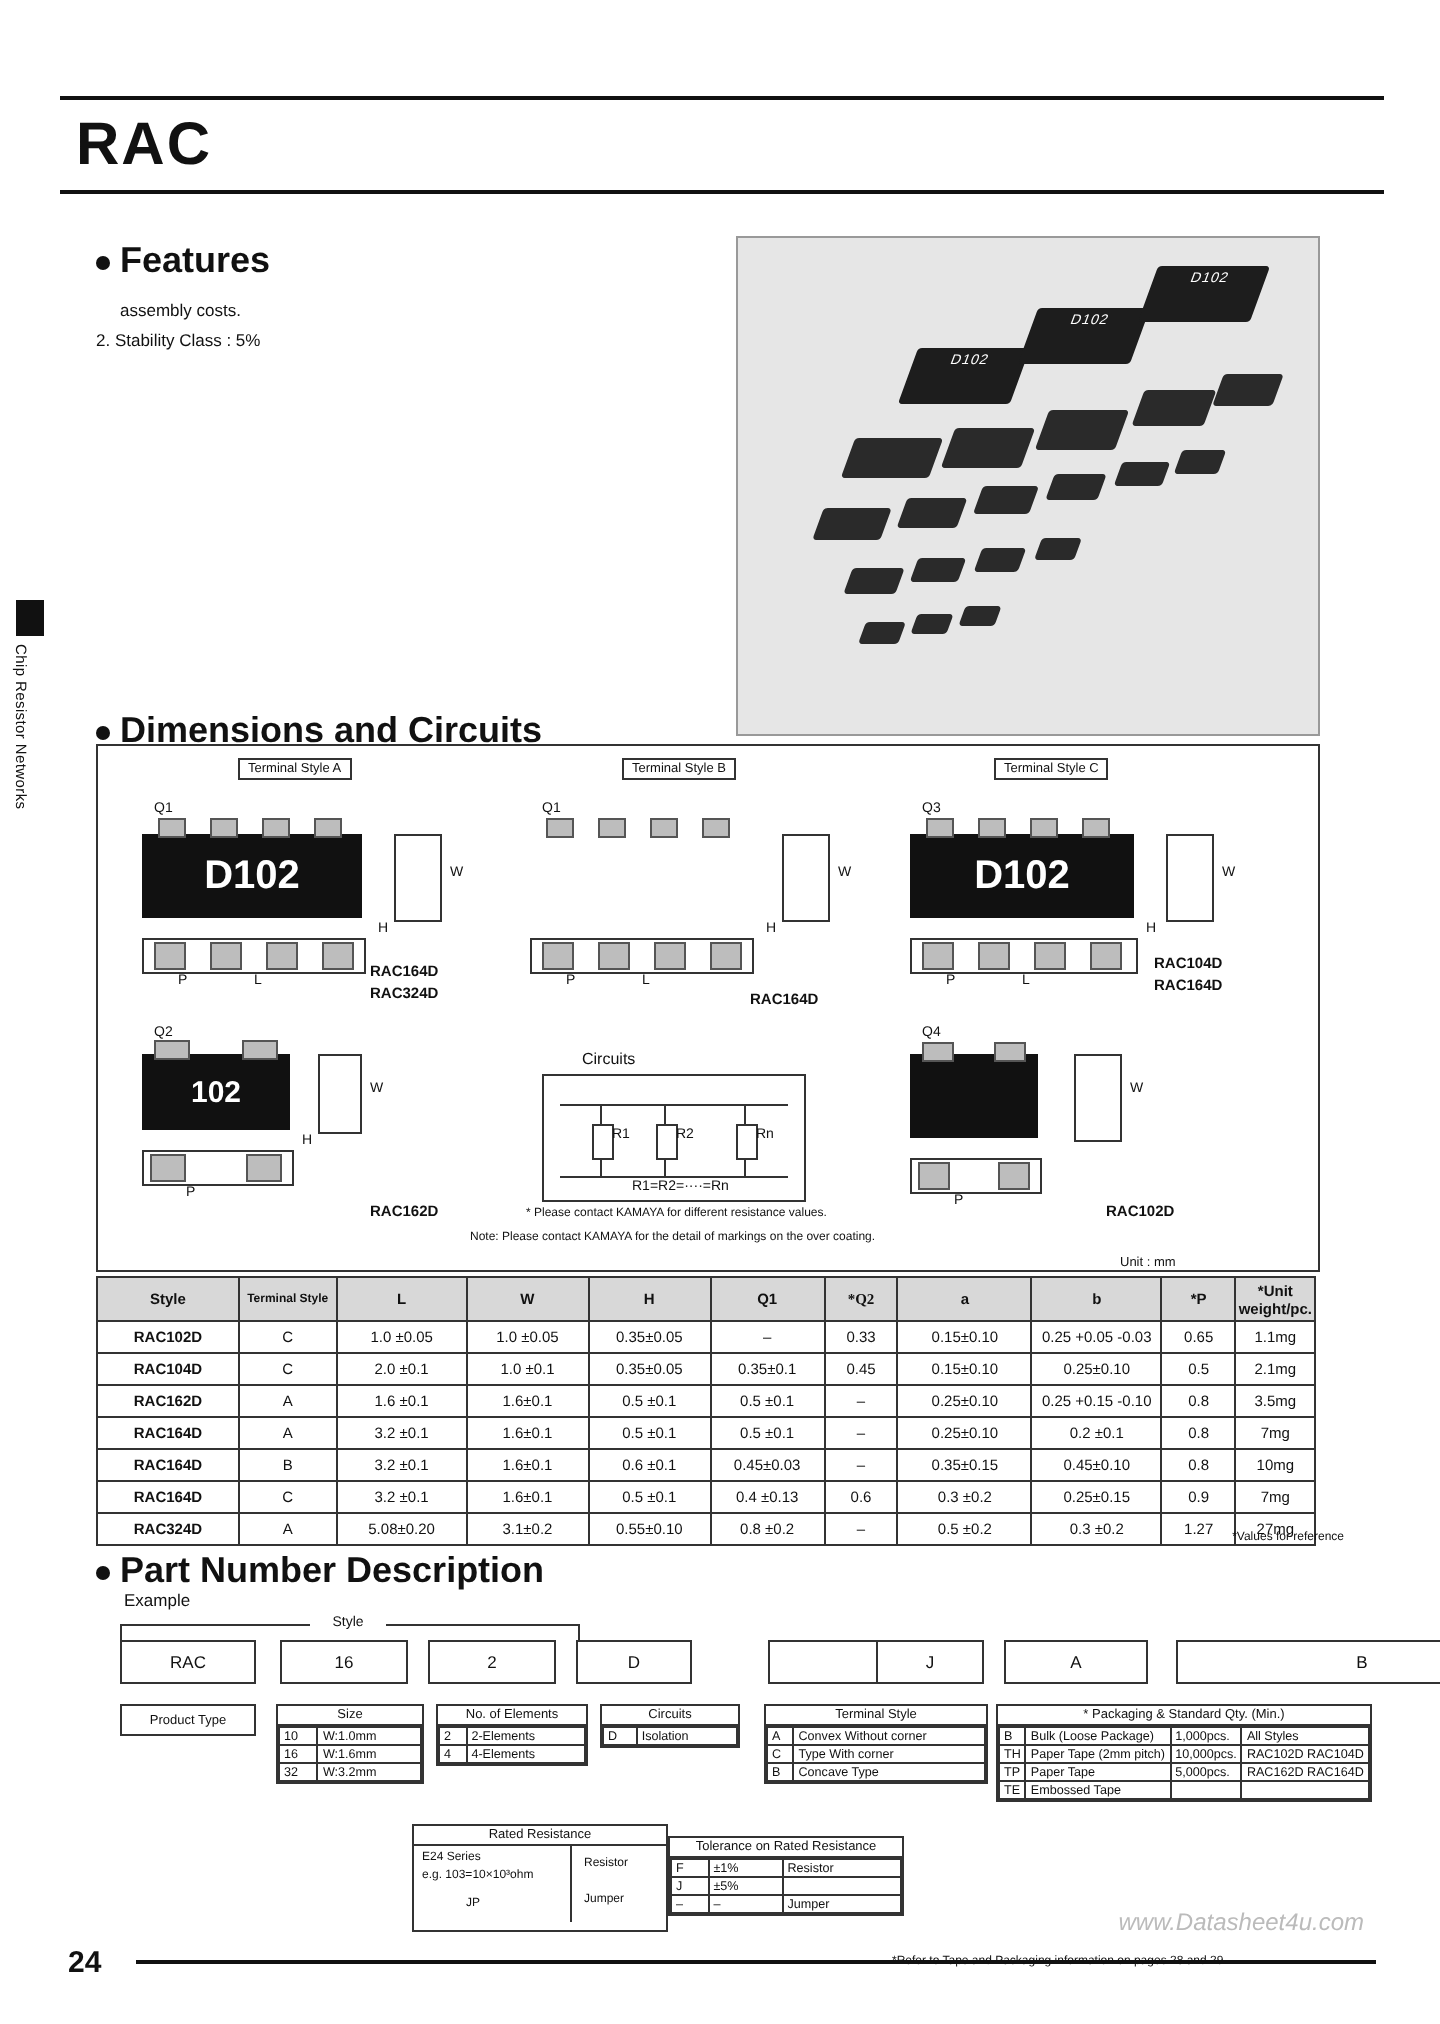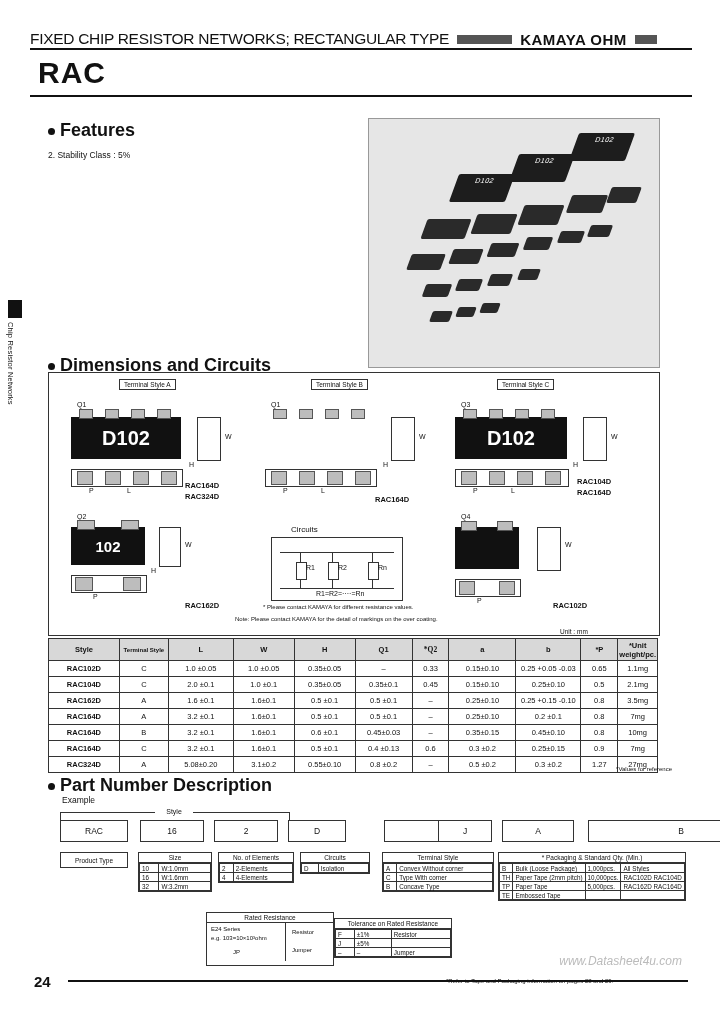--- a/index.html
+++ b/index.html
@@ -57,38 +57,33 @@
   .footrule{position:absolute;left:68px;bottom:30px;width:620px;height:2px;background:#111;}
   .wm{position:absolute;right:38px;bottom:44px;font-size:12px;color:#bbb;font-style:italic;}
   .tiny{font-size:6px;}
   .cirbox{position:absolute;border:1px solid #333;background:#fff;}
 </style>
 </head>
 <body>
 
 <div class="page">
 
-  <div class="hdr">
-    <div class="hdr-title">FIXED CHIP RESISTOR NETWORKS; RECTANGULAR TYPE</div>
-    <div class="hdr-bar b1"></div>
-    <div class="brand">KAMAYA OHM</div>
-    <div class="hdr-bar b2"></div>
-  </div>
   <div class="rule"></div>
   <div class="rac">RAC</div>
   <div class="rule2"></div>
 
   <div class="sidetab">
     <div class="blk"></div>
     <div class="vtxt">Chip Resistor Networks</div>
   </div>
 
   <div class="features">
     <div class="sec-title"><span class="bullet"></span><span>Features</span></div>
     <div class="feat-list">
+      <div class="feat-indent">assembly costs.</div>
       <div>2. Stability Class : 5%</div>
     </div>
   </div>
 
   <div class="photo">
     <div class="chip" style="left:85px;top:55px;width:56px;height:28px;">
         <div class="lab">D102</div>
       </div>
     <div class="chip" style="left:145px;top:35px;width:56px;height:28px;">
         <div class="lab">D102</div>

